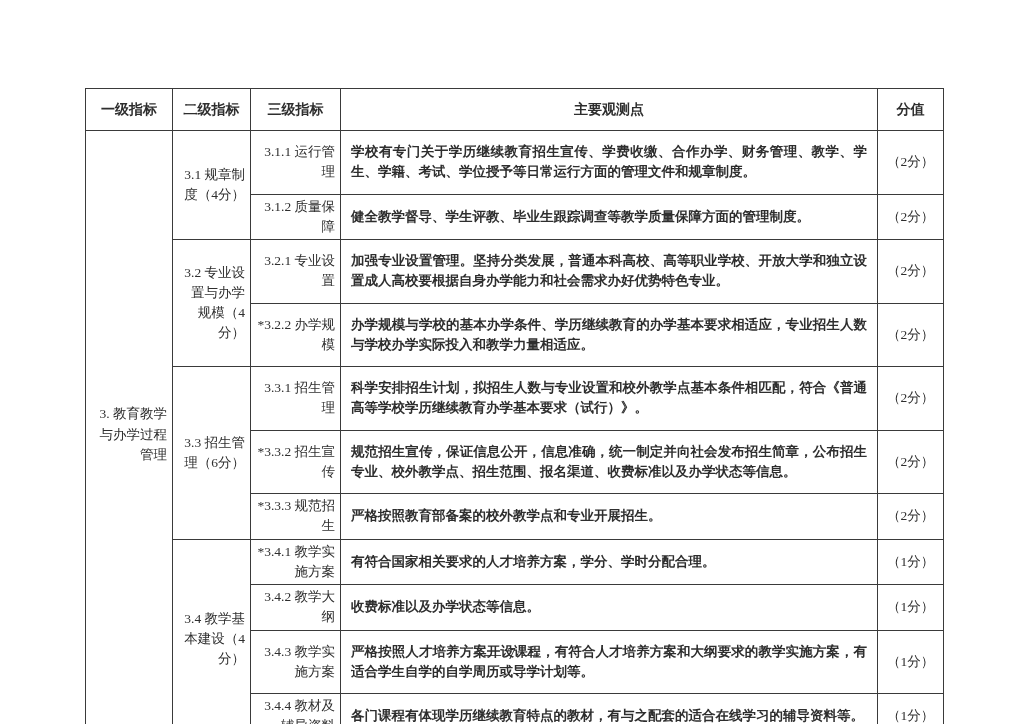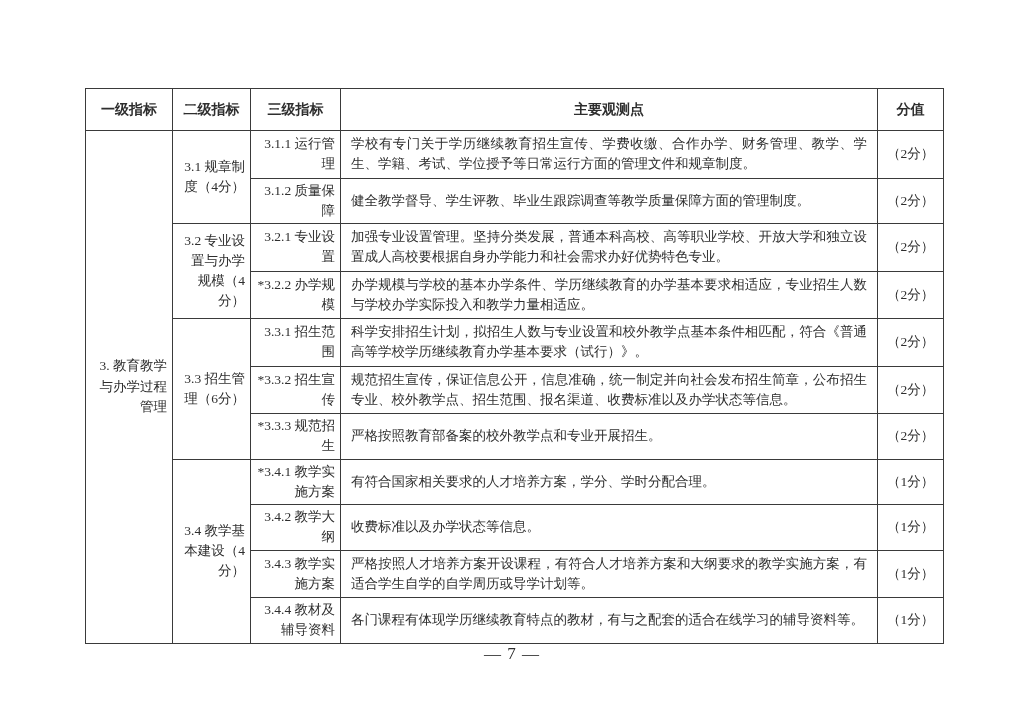--- a/index.html
+++ b/index.html
@@ -38,21 +38,22 @@
     text-align: center;
     font-size: 14px;
     padding: 2px 3px;
   }
   td.c1, td.c2, td.c3 {
     text-align: right;
     padding: 2px 5px;
   }
   td.c4 {
     text-align: justify;
-    padding: 3px 10px;
+    padding: 11px 10px;
+    font-weight: bold;
   }
   td.c5 {
     text-align: center;
     padding: 8px 2px;
     white-space: nowrap;
   }
   .footer {
     position: absolute;
     left: 0;
     top: 644px;
@@ -104,21 +105,21 @@
         <td class="c4">加强专业设置管理。坚持分类发展，普通本科高校、高等职业学校、开放大学和独立设置成人高校要根据自身办学能力和社会需求办好优势特色专业。</td>
         <td class="c5">（2分）</td>
       </tr>
       <tr>
         <td class="c3">*3.2.2 办学规模</td>
         <td class="c4">办学规模与学校的基本办学条件、学历继续教育的办学基本要求相适应，专业招生人数与学校办学实际投入和教学力量相适应。</td>
         <td class="c5">（2分）</td>
       </tr>
       <tr>
         <td class="c2" rowspan="3">3.3 招生管理（6分）</td>
-        <td class="c3">3.3.1 招生范围</td>
+        <td class="c3">3.3.1 招生管理</td>
         <td class="c4">科学安排招生计划，拟招生人数与专业设置和校外教学点基本条件相匹配，符合《普通高等学校学历继续教育办学基本要求（试行）》。</td>
         <td class="c5">（2分）</td>
       </tr>
       <tr>
         <td class="c3">*3.3.2 招生宣传</td>
         <td class="c4">规范招生宣传，保证信息公开，信息准确，统一制定并向社会发布招生简章，公布招生专业、校外教学点、招生范围、报名渠道、收费标准以及办学状态等信息。</td>
         <td class="c5">（2分）</td>
       </tr>
       <tr>
         <td class="c3">*3.3.3 规范招生</td>

